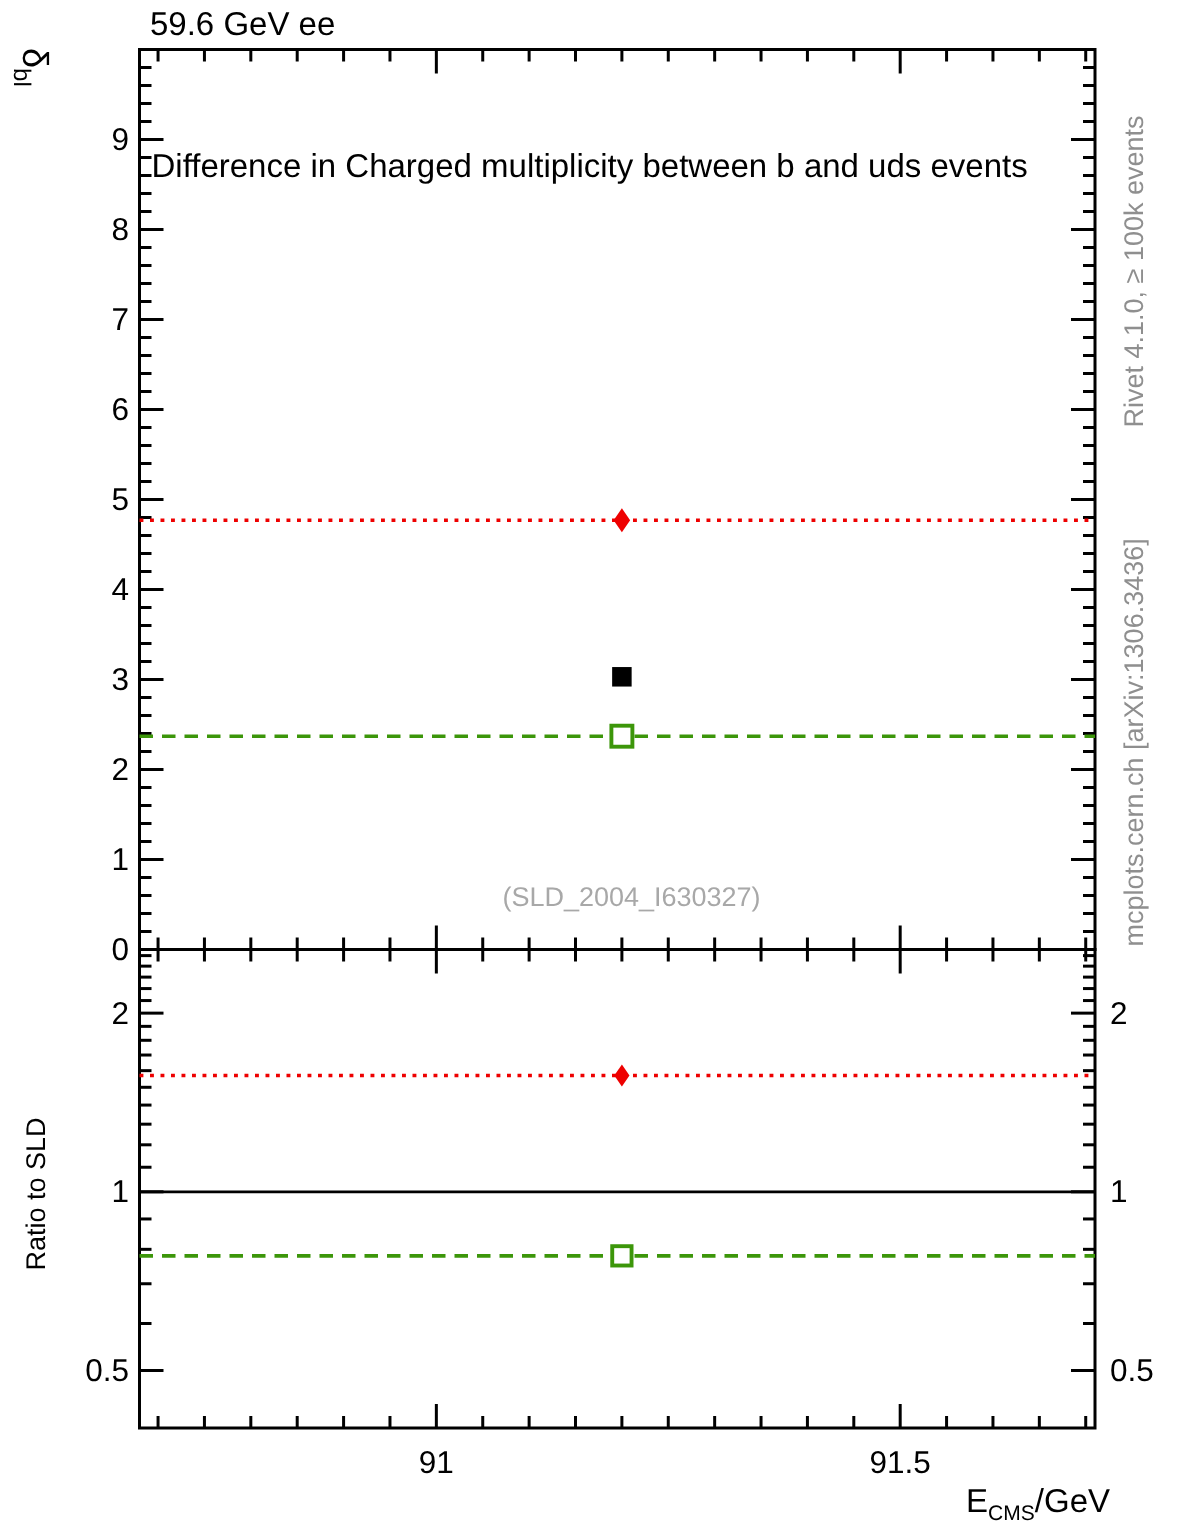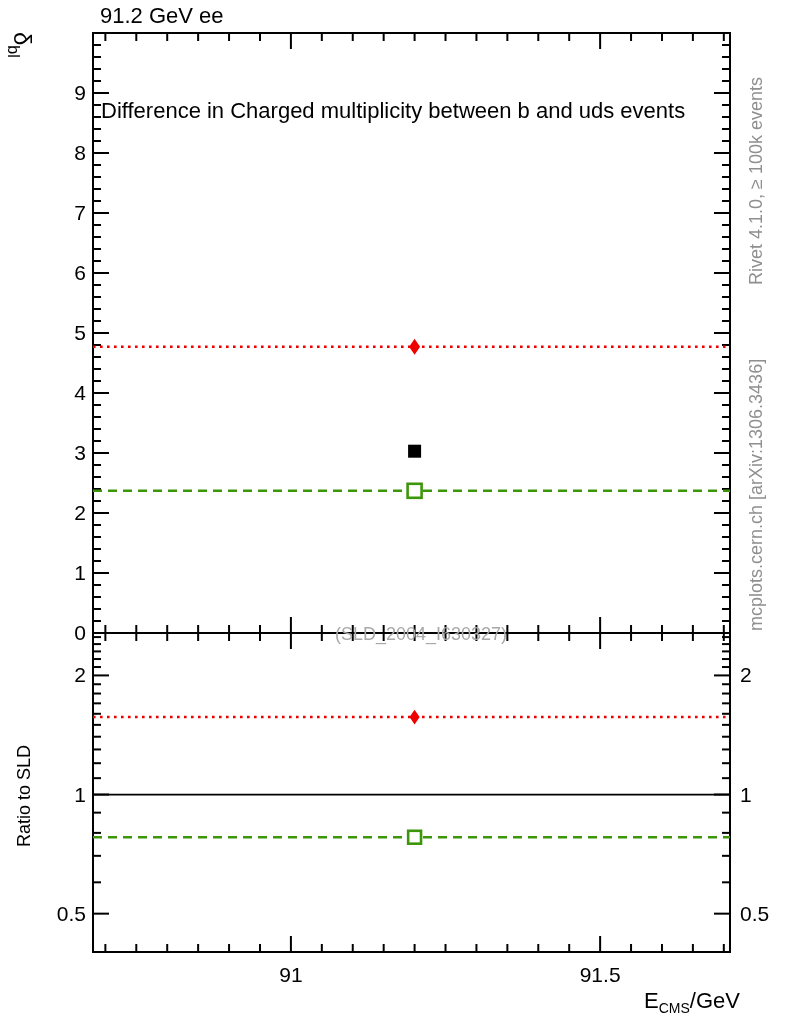--- a/index.html
+++ b/index.html
@@ -2,21 +2,21 @@
 <html><head>
 <meta charset="utf-8">
 <style>
   html,body{margin:0;padding:0;background:#ffffff;}
   .page{position:relative;width:786px;height:1024px;background:#ffffff;
         font-family:"Liberation Sans",sans-serif;color:#000;overflow:hidden;}
   .hdr-left{position:absolute;left:100px;top:3px;font-size:22px;white-space:nowrap;}
   .hdr-right{position:absolute;right:54px;top:3px;font-size:22px;white-space:nowrap;}
   .plot-title{position:absolute;left:101px;top:62px;font-size:22px;white-space:nowrap;margin-top:36px;}
   .watermark{position:absolute;left:421px;top:588px;transform:translateX(-50%);
-             color:#a8a8a8;font-size:18px;white-space:nowrap;margin-top:36px;}
+             color:#a8a8a8;font-size:18px;white-space:nowrap;}
   .legend{position:absolute;left:127px;top:110px;}
   .legend-row{display:flex;align-items:center;height:26px;}
   .legend-marker{width:52px;height:20px;margin-right:13px;flex:0 0 auto;}
   .legend-label{font-size:19px;white-space:nowrap;}
   .rot-ccw{transform:rotate(-90deg);transform-origin:top left;white-space:nowrap;}
   .rot-cw{transform:rotate(90deg);transform-origin:top left;white-space:nowrap;}
   .ylab-main{position:absolute;left:36px;top:32px;font-size:24px;}
   .ylab-main sub{font-size:16px;}
   .note{color:#8f8f8f;font-size:18px;}
   .note-top{position:absolute;left:746px;top:285px;}
@@ -25,21 +25,21 @@
   .xaxis-lab{position:absolute;right:46px;top:988px;font-size:22px;white-space:nowrap;}
   .xaxis-lab sub{font-size:14px;}
   svg.plot{position:absolute;left:0;top:0;}
   .ticktext{font-family:"Liberation Sans",sans-serif;font-size:21px;fill:#000;}
 </style>
 </head>
 <body>
 
 <div class="page">
 
-  <div class="hdr-left">91.2 GeV ee</div>
+  <div class="hdr-left">59.6 GeV ee</div>
 
   <div class="ylab-main">
     <span class="rot-cw" style="display:inline-block;">
       <span>δ</span><sub>bl</sub>
     </span>
   </div>
 
   <div class="note-top rot-ccw note">Rivet 4.1.0, ≥ 100k events</div>
   <div class="note-bottom rot-ccw note">mcplots.cern.ch [arXiv:1306.3436]</div>
 

